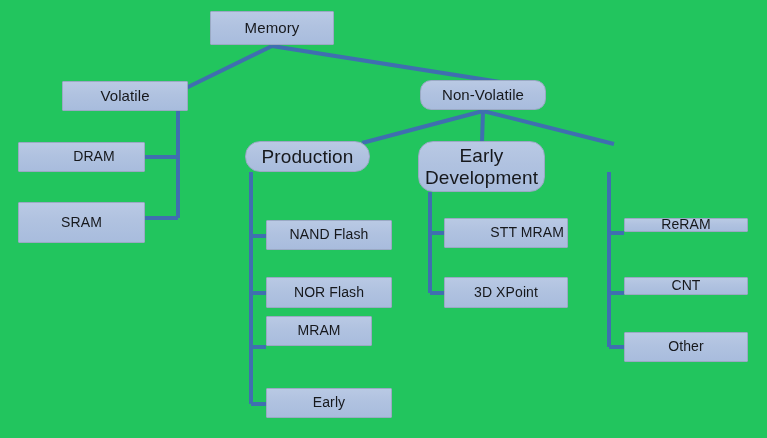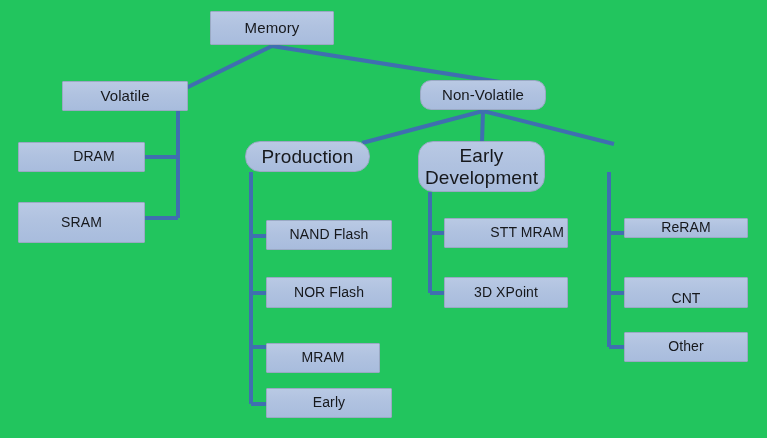--- a/index.html
+++ b/index.html
@@ -96,22 +96,22 @@
       <div class="node root" style="left: 210px; top: 11px; width: 124px; height: 34px; border-color: rgb(154, 169, 196); color: rgb(22, 24, 28);"><span>Memory</span></div>
       <div class="node level1" style="left: 62px; top: 81px; width: 126px; height: 30px; border-color: rgb(154, 169, 196); color: rgb(22, 24, 28);"><span>Volatile</span></div>
       <div class="node level1" style="left: 420px; top: 80px; width: 126px; height: 30px; border-color: rgb(154, 169, 196); color: rgb(22, 24, 28); border-radius: 11px;"><span>Non-Volatile</span></div>
       <div class="node leaf" style="left: 18px; top: 142px; width: 127px; height: 30px; border-color: rgb(154, 169, 196); color: rgb(22, 24, 28); padding-left: 28px;"><span>DRAM</span></div>
       <div class="node leaf" style="left: 18px; top: 202px; width: 127px; height: 41px; border-color: rgb(154, 169, 196); color: rgb(22, 24, 28);"><span>SRAM</span></div>
       <div class="node level2" style="left: 245px; top: 141px; width: 125px; height: 31px; border-color: rgb(154, 169, 196); color: rgb(22, 24, 28);"><span>Production</span></div>
       <div class="node level2" style="left: 418px; top: 141px; width: 127px; height: 51px; border-color: rgb(154, 169, 196); color: rgb(22, 24, 28);"><span>Early
 Development</span></div>
       <div class="node leaf" style="left: 266px; top: 277px; width: 126px; height: 31px; border-color: rgb(154, 169, 196); color: rgb(22, 24, 28);"><span>NOR Flash</span></div>
       <div class="node leaf" style="left: 266px; top: 220px; width: 126px; height: 30px; border-color: rgb(154, 169, 196); color: rgb(22, 24, 28);"><span>NAND Flash</span></div>
-      <div class="node leaf" style="left: 266px; top: 343px; width: 114px; height: 30px; border-color: rgb(154, 169, 196); color: rgb(22, 24, 28); text-align: right;"><span>MRAM</span></div>
+      <div class="node leaf" style="left: 266px; top: 316px; width: 106px; height: 30px; border-color: rgb(154, 169, 196); color: rgb(22, 24, 28); text-align: right;"><span>MRAM</span></div>
       <div class="node leaf" style="left: 266px; top: 388px; width: 126px; height: 30px; border-color: rgb(154, 169, 196); color: rgb(22, 24, 28);"><span>Early</span></div>
       <div class="node leaf" style="left: 444px; top: 218px; width: 124px; height: 30px; border-color: rgb(154, 169, 196); color: rgb(22, 24, 28); justify-content: flex-end;"><span>STT MRAM</span></div>
       <div class="node leaf" style="left: 444px; top: 277px; width: 124px; height: 31px; border-color: rgb(154, 169, 196); color: rgb(22, 24, 28);"><span>3D XPoint</span></div>
-      <div class="node leaf" style="left: 624px; top: 218px; width: 124px; height: 20px; border-color: rgb(154, 169, 196); color: rgb(22, 24, 28);"><span>ReRAM</span></div>
-      <div class="node leaf" style="left: 624px; top: 277px; width: 124px; height: 31px; border-color: rgb(154, 169, 196); color: rgb(22, 24, 28); align-items: flex-end;"><span>CNT</span></div>
+      <div class="node leaf" style="left: 624px; top: 218px; width: 124px; height: 14px; border-color: rgb(154, 169, 196); color: rgb(22, 24, 28);"><span>ReRAM</span></div>
+      <div class="node leaf" style="left: 624px; top: 277px; width: 124px; height: 18px; border-color: rgb(154, 169, 196); color: rgb(22, 24, 28); align-items: flex-end;"><span>CNT</span></div>
       <div class="node leaf" style="left: 624px; top: 332px; width: 124px; height: 30px; border-color: rgb(154, 169, 196); color: rgb(22, 24, 28);"><span>Other</span></div>
     </div>
 
 </div>
 
 </body></html>

